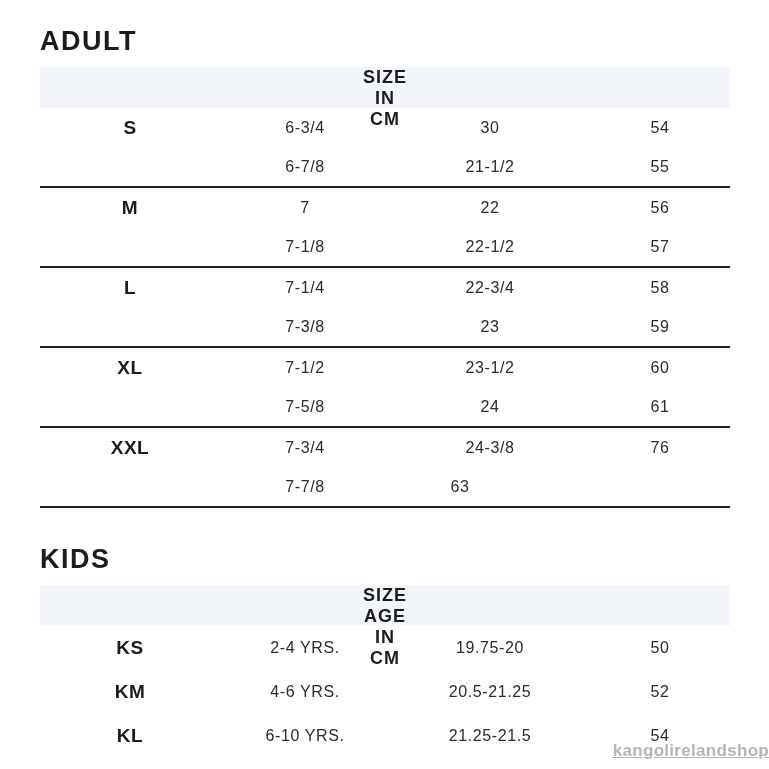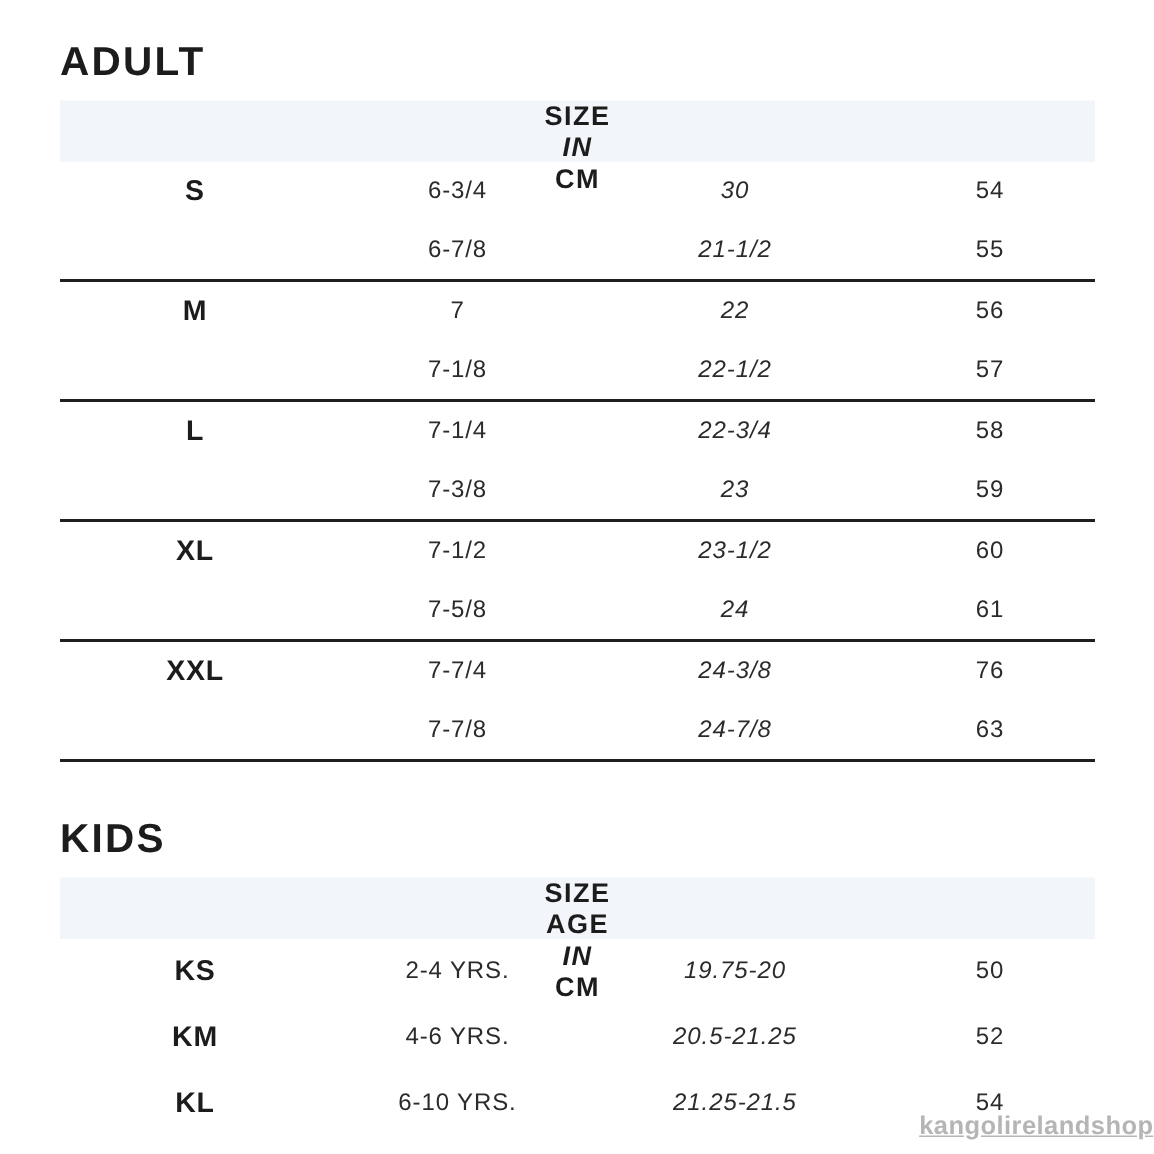--- a/index.html
+++ b/index.html
@@ -15,21 +15,21 @@
   }
   .table { width:690px; }
   .hdr-band {
     display:flex; align-items:center; height:41px; margin-top:11px;
     background:var(--header-band,#f2f5f9);
     flex-direction:column;
   }
   .row { display:flex; align-items:center; height:39px; }
   .kids .row { height:44px; }
   .c { text-align:center; }
-  .c1 { width:180px; } .c2 { width:170px; } .c3 { width:200px;font-style:italic; } .c4 { width:140px; }
+  .c1 { width:180px; } .c2 { width:170px; } .c3 { width:200px; } .c4 { width:140px; }
   .hcell { font-size:18px; font-weight:800; letter-spacing:1px; color:var(--text,#1c1c1c); }
   .rowlabel { font-size:19px; font-weight:800; letter-spacing:0.5px; color:var(--text,#1c1c1c); }
   .val { font-size:16px; font-weight:400; letter-spacing:0.6px; color:var(--value-text,#2b2b2b); }
   .agroup { border-bottom:2px solid var(--divider,#1f1f1f); }
   .kids-title { margin-top:36px; }
   .watermark {
     position:absolute; bottom:8px; left:0; width:100%; text-align:right;
     font-size:17px; font-weight:700; letter-spacing:0.3px; color:var(--watermark,#b5b5b5);text-decoration:underline;
   }
 </style>
@@ -104,28 +104,27 @@
         <div class="c c1 rowlabel"></div>
         <div class="c c2 val">7-5/8</div>
         <div class="c c3 val">24</div>
         <div class="c c4 val">61</div>
       </div>
     </div>
 
     <div class="agroup">
       <div class="row">
         <div class="c c1 rowlabel">XXL</div>
-        <div class="c c2 val">7-7/4</div>
+        <div class="c c2 val">7-3/4</div>
         <div class="c c3 val">24-3/8</div>
         <div class="c c4 val">76</div>
       </div>
       <div class="row">
         <div class="c c1 rowlabel"></div>
         <div class="c c2 val">7-7/8</div>
-        <div class="c c3 val">24-7/8</div>
         <div class="c c4 val">63</div>
       </div>
     </div>
   </div>
 
   <h2 class="section-title kids-title">KIDS</h2>
 
   <div class="table kids">
     <div class="hdr-band">
       <div class="c c1 hcell">SIZE</div>

